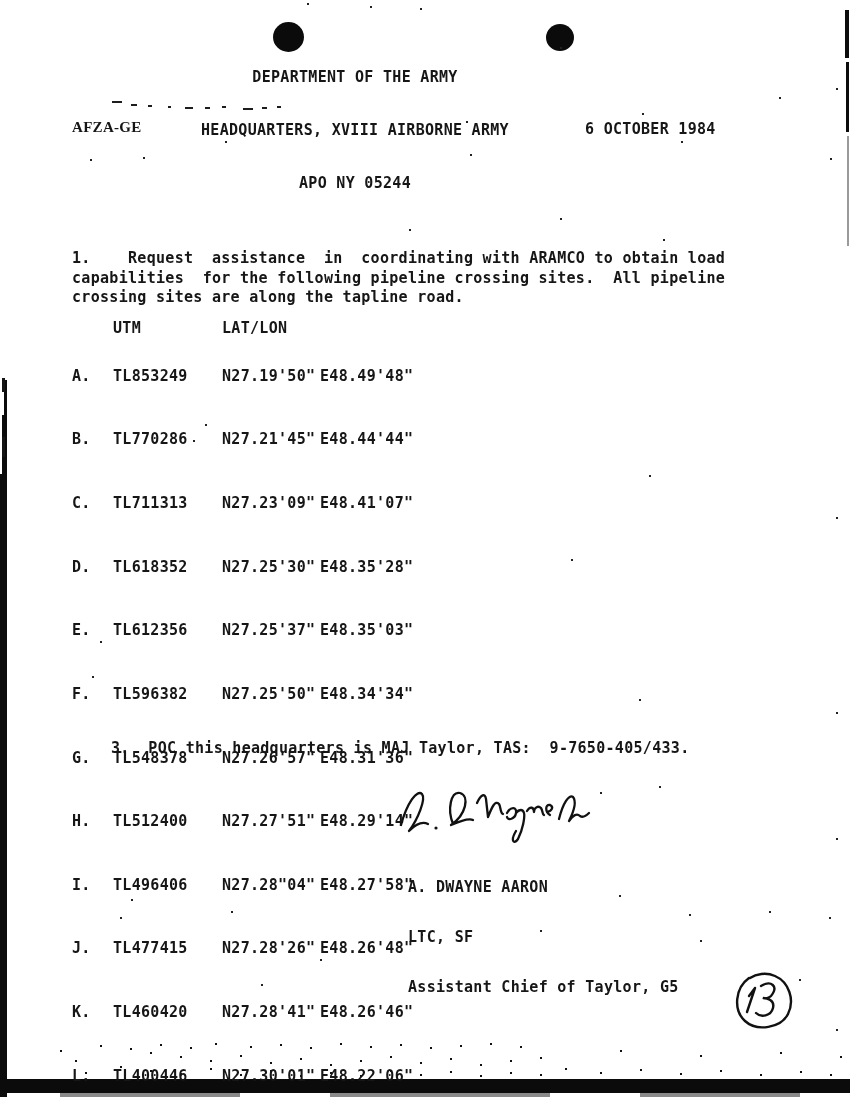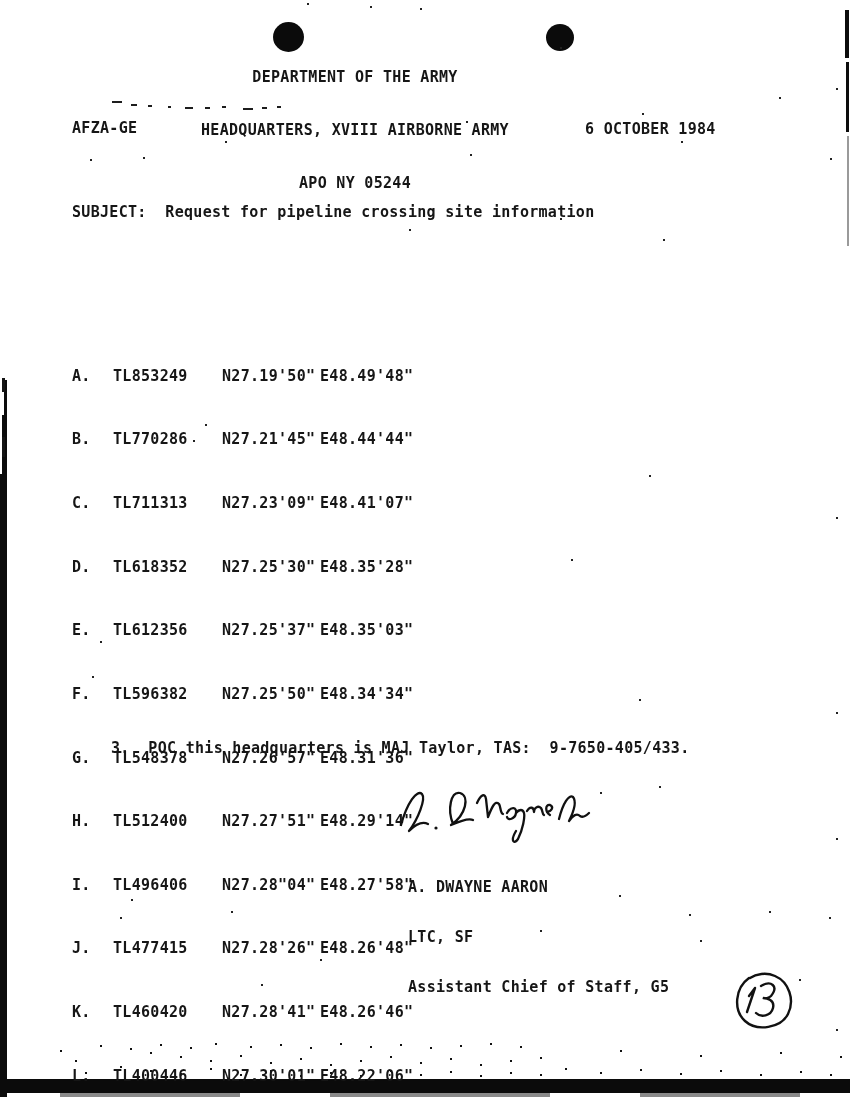--- a/index.html
+++ b/index.html
@@ -6,21 +6,21 @@
   .page{
     position:relative;width:850px;height:1097px;margin:0 auto;
     background:#ffffff;overflow:hidden;
     font-family:"DejaVu Sans Mono","Liberation Mono",monospace;
     font-weight:700;color:#161616;
     -webkit-font-smoothing:none;
   }
   .abs{position:absolute;}
   .mono{font-size:15px;letter-spacing:0.3px;white-space:pre;}
   .letterhead{left:72px;top:34px;width:566px;text-align:center;line-height:17.6px;}
-  .office-row-left{left:72px;top:119px;}
+  .office-row-left{left:72px;top:119px;font-family:Liberation Serif, serif;}
   .office-row-right{left:585px;top:120px;}
   .memo-for{left:72px;top:169px;}
   .subject{left:72px;top:203px;}
   .para{line-height:19.6px;}
   .p1{left:72px;top:249px;}
   .p2{left:72px;top:694px;}
   .p3{left:64px;top:739px;margin-left:47px;}
   .coord-header{left:72px;top:319px;}
   .coord-rows{left:72px;top:337px;line-height:15.9px;}
   .c-id{display:inline-block;width:41px;}
@@ -102,23 +102,26 @@
 
   <div class="abs mono letterhead">
     <div>DEPARTMENT OF THE ARMY</div>
     <div>HEADQUARTERS, XVIII AIRBORNE ARMY</div>
     <div>APO NY 05244</div>
   </div>
 
   <div class="abs mono office-row-left">AFZA-GE</div>
   <div class="abs mono office-row-right">6 OCTOBER 1984</div>
 
-  <div class="abs mono subject">SUBJECT:  Request for pipeline crossing site information</div>
 
+  <div class="abs mono para p1">1.    Request  assistance  in  coordinating with ARAMCO to obtain load
+capabilities  for the following pipeline crossing sites.  All pipeline
+crossing sites are along the tapline road.</div>
 
+  <div class="abs mono coord-header"><span class="c-id"> </span><span class="c-utm">UTM</span><span>LAT/LON</span></div>
   <div class="abs mono coord-rows">
     <div class="row"><span class="c-id">A.</span><span class="c-utm">TL853249</span><span class="c-lat">N27.19'50"</span><span>E48.49'48"</span></div>
   
     <div class="row"><span class="c-id">B.</span><span class="c-utm">TL770286</span><span class="c-lat">N27.21'45"</span><span>E48.44'44"</span></div>
   
     <div class="row"><span class="c-id">C.</span><span class="c-utm">TL711313</span><span class="c-lat">N27.23'09"</span><span>E48.41'07"</span></div>
   
     <div class="row"><span class="c-id">D.</span><span class="c-utm">TL618352</span><span class="c-lat">N27.25'30"</span><span>E48.35'28"</span></div>
   
     <div class="row"><span class="c-id">E.</span><span class="c-utm">TL612356</span><span class="c-lat">N27.25'37"</span><span>E48.35'03"</span></div>
@@ -166,21 +169,21 @@
       <path d="M84 22 C88 13, 92 12, 93 18 L95 36 C99 26, 102 19, 106 23 C108 26, 107 32, 110 33"></path>
       <path d="M114 32 C118 25, 124 26, 123 32 C122 38, 115 40, 114 36 M123 32 C126 28, 130 28, 131 32 C132 36, 130 48, 125 58 C121 64, 117 60, 123 50"></path>
       <path d="M134 30 C137 25, 141 26, 141 31 C141 27, 145 24, 148 27 C150 30, 149 33, 151 34 M154 31 C159 30, 161 26, 157 24 C152 23, 152 31, 157 34"></path>
       <path d="M166 38 C170 22, 176 13, 180 16 C184 21, 180 32, 176 40 C180 34, 184 32, 187 35 C190 37, 193 35, 196 32"></path>
     </g>
   </svg>
 
   <div class="abs mono sig-block">
     <div>A. DWAYNE AARON</div>
     <div>LTC, SF</div>
-    <div>Assistant Chief of Staff, G5</div>
+    <div>Assistant Chief of Taylor, G5</div>
   </div>
 
   <svg class="abs" style="left:725px;top:966px;" width="80" height="72" viewBox="0 0 80 72">
     <g fill="none" stroke="#111" stroke-width="2.4" stroke-linecap="round">
       <path d="M24 12 C10 22, 8 44, 20 55 C32 66, 56 62, 63 48 C70 34, 64 16, 50 10 C41 6, 31 8, 25 12"></path>
       <path d="M22 46 L30 22 M30 22 L24 30"></path>
       <path d="M36 20 C46 14, 54 20, 46 30 C44 32, 40 33, 38 32 C42 32, 50 34, 48 42 C46 50, 36 52, 31 47"></path>
     </g>
   </svg>
 

